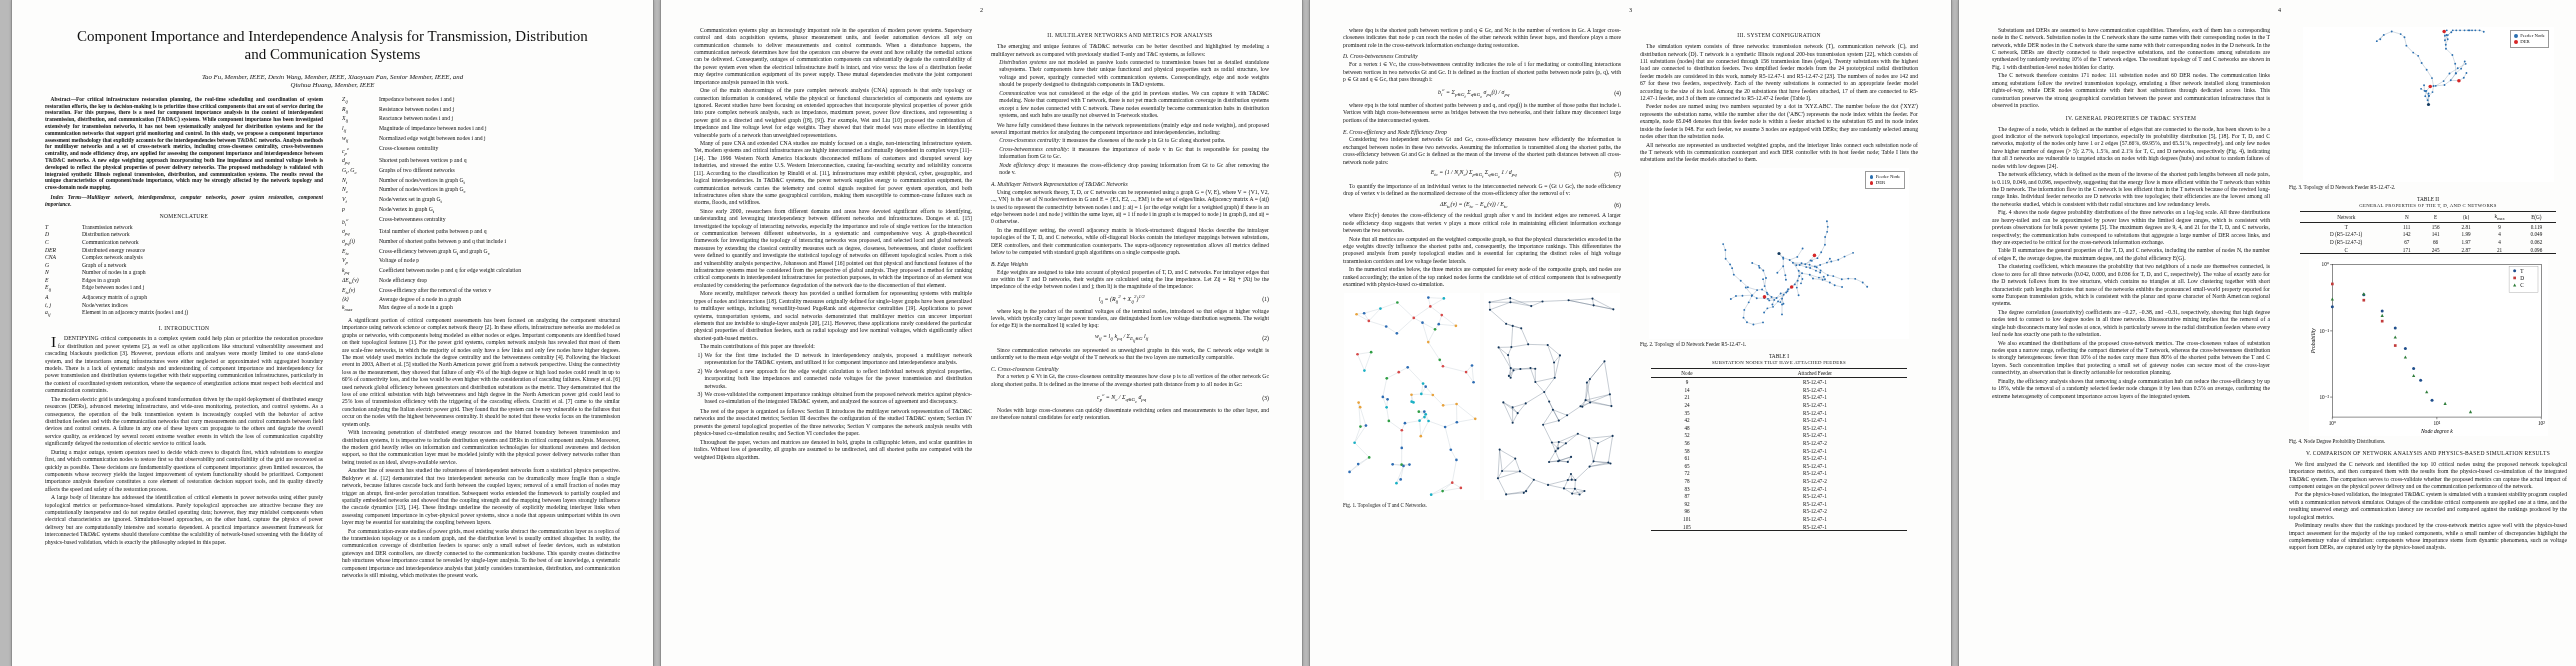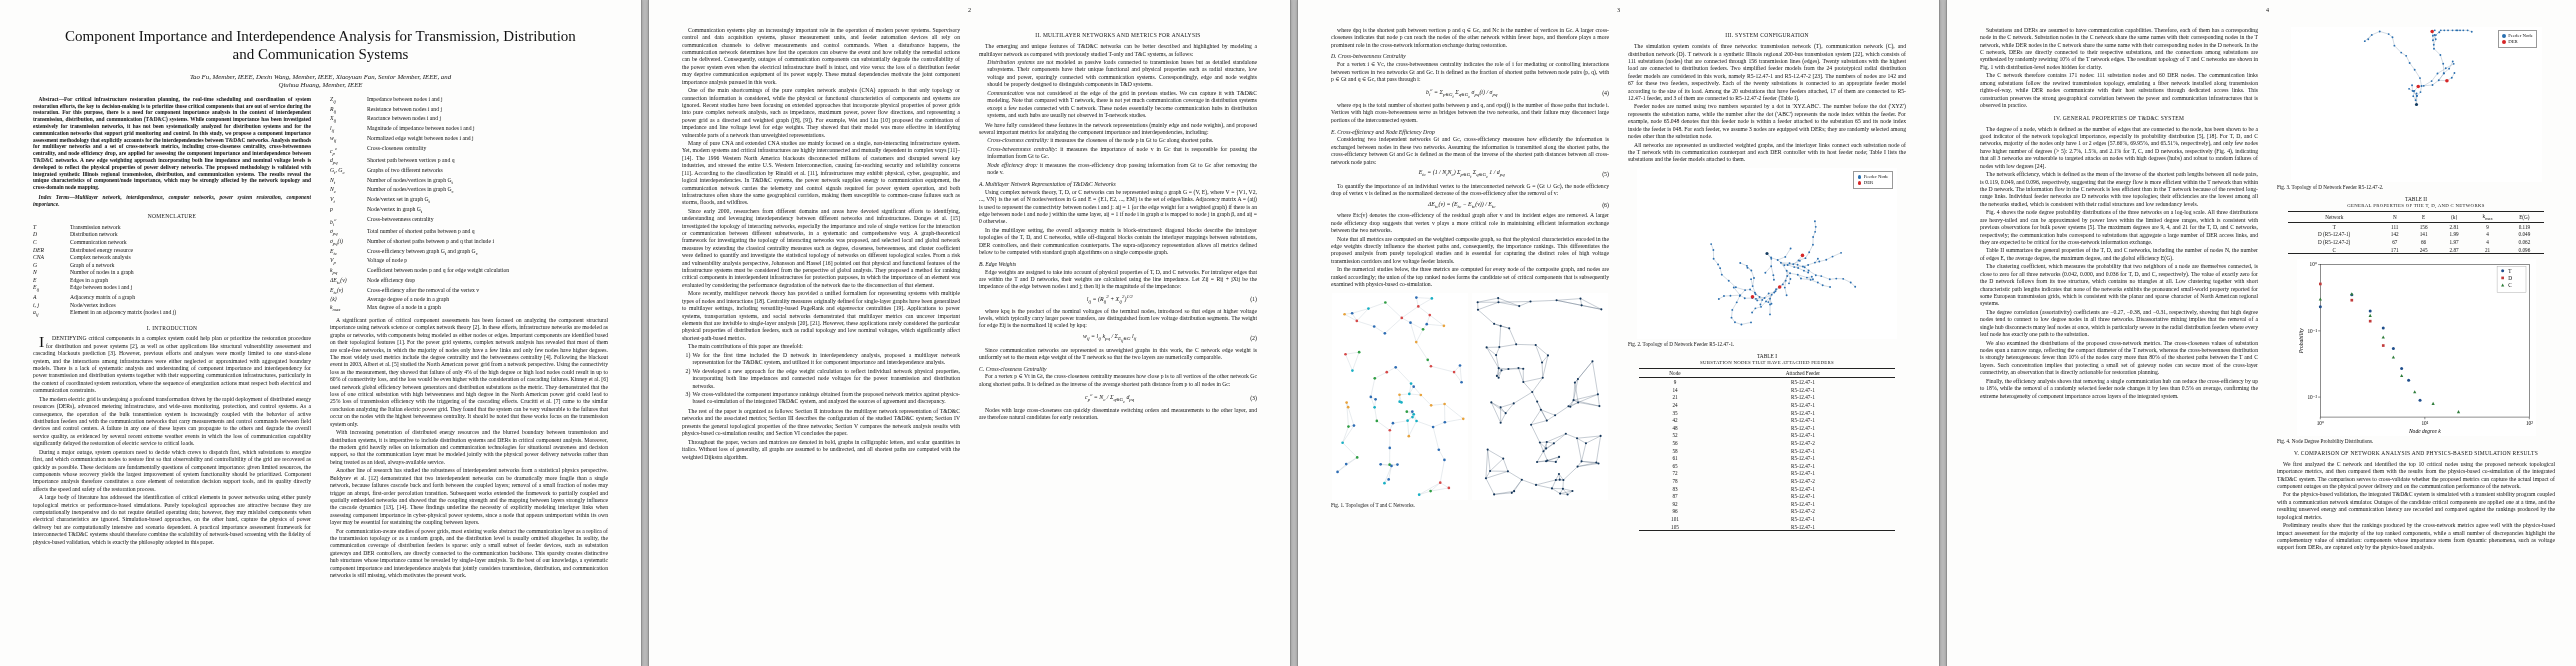--- a/index.html
+++ b/index.html
@@ -1,18 +1,18 @@
 <!DOCTYPE html>
 <html style="font-size:9px"><head>
 <meta charset="utf-8">
 <style>
   html,body{margin:0;padding:0;}
   body{width:2576px;height:667px;overflow:hidden;background:#b9b9b9;
        font-family:"Liberation Serif","DejaVu Serif",serif;color:#111;}
-  .sheet{display:flex;width:2392px;height:667px;gap:8px;}
+  .sheet{display:flex;width:2392px;height:667px;gap:8px;margin-left:12px;}
   .page{width:642px;height:667px;background:#fdfdfc;box-sizing:border-box;
         padding:19px 33px 15.6px;position:relative;outline:0.6px solid #8f8f8f;
         box-shadow:0 0 3.3px rgba(0,0,0,.35);}
   .pagenum{position:absolute;top:6.7px;left:0;right:0;text-align:center;font-size:6.1px;}
   .title{font-size:15px;font-weight:400;text-align:center;margin:7.8px 20px 9px;line-height:1.24;}
   .authors{text-align:center;font-size:6.8px;font-style:italic;margin:1.1px 0;}
   .cols{display:flex;gap:19px;margin-top:7.8px;}
   .col{width:278px;overflow:hidden;}
   .cols-p1 .col{height:519px;}
   .cols-rest .col{height:621px;}

